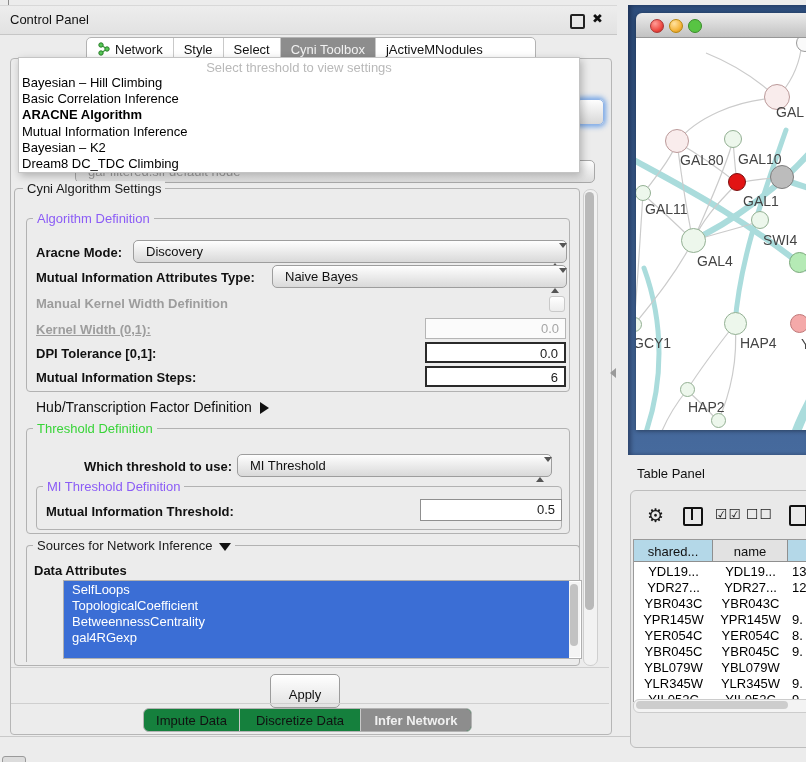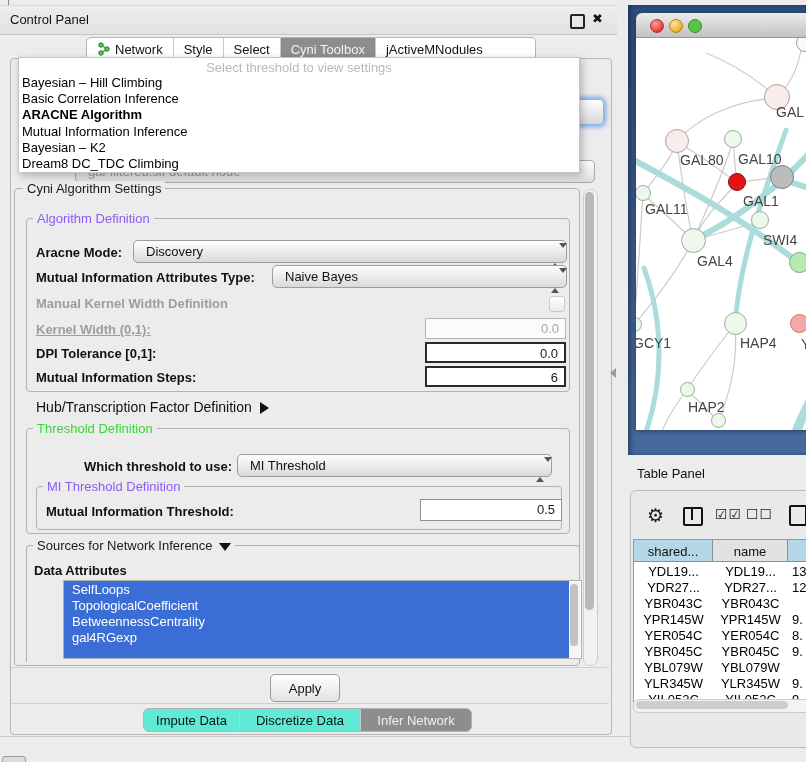--- a/index.html
+++ b/index.html
@@ -56,24 +56,24 @@
   .scrollv{position:absolute;width:13px;background:#f2f2f2;border:1px solid #cfcfcf;border-radius:7px;}
   .thumbv{position:absolute;left:1px;width:9px;background:#b9b9b9;border-radius:5px;}
   
   .attr-list{left:40px;top:580px;width:517px;height:77px;background:#ffffff;border:1px solid #b0b0b0;overflow:hidden;margin-left:23px;}
   .attr-sel{position:absolute;left:0;top:0;width:505px;height:77px;background:#3b6ed5;}
   .attr-item{position:absolute;left:8px;height:16px;color:#ffffff;font-size:13px;white-space:nowrap;}
   .list-scroll{position:absolute;right:1px;top:1px;width:11px;height:75px;background:#f4f4f4;}
   .list-thumb{position:absolute;left:1px;top:2px;width:8px;height:62px;background:#c2c2c2;border-radius:4px;}
   .button{position:absolute;background:linear-gradient(#ffffff,#e2e2e2);border:1px solid #9c9c9c;border-radius:5px;
           text-align:center;font-size:13px;color:#111;}
-  .segbar{left:143px;top:708px;width:327px;height:22px;background:#5eead4;border:1px solid #b3b3b3;border-radius:6px;
+  .segbar{left:143px;top:708px;width:327px;height:22px;background:#15803d;border:1px solid #b3b3b3;border-radius:6px;
           display:flex;overflow:hidden;}
   .seg{display:flex;align-items:center;justify-content:center;border-right:1px solid #c9c9c9;white-space:nowrap;color:#111;}
-  .seg:last-child{border-right:none;}
+  .seg:last-child{border-right:none;font-weight:bold;}
   .seg.sel{background:#8d8d8d;color:#f0f0f0;}
   .hline{position:absolute;height:1px;background:#cfcfcf;}
   
   .netframe{left:628px;top:5px;width:178px;height:450px;background:linear-gradient(180deg,#2d4d7c,#466a9d);
             box-shadow:inset 3px 0 4px rgba(0,0,20,.35);}
   .macwin{position:absolute;left:8px;top:8px;width:176px;height:417px;border-radius:6px 6px 0 0;overflow:hidden;
           box-shadow:0 1px 4px rgba(0,0,0,.4);}
   .mactitle{height:24px;background:linear-gradient(#ececec,#c2c2c2);border-bottom:1px solid #979797;position:relative;}
   .light{position:absolute;top:6px;width:12px;height:12px;border-radius:50%;}
   .canvas{position:absolute;left:0;top:25px;width:176px;height:392px;background:#ffffff;overflow:hidden;}
@@ -204,21 +204,21 @@
     <div class="attr-item" style="top:1px;">SelfLoops</div>
     <div class="attr-item" style="top:17px;">TopologicalCoefficient</div>
     <div class="attr-item" style="top:33px;">BetweennessCentrality</div>
     <div class="attr-item" style="top:49px;">gal4RGexp</div>
     <div class="list-scroll">
         <div class="list-thumb"></div>
       </div>
   </div>
 
   <div class="hline" style="left:11px;top:667px;width:598px;"></div>
-  <div class="button" style="left:270px;top:674px;width:68px;height:20px;padding-top:6px;">Apply</div>
+  <div class="button" style="left:270px;top:674px;width:68px;height:20px;padding-top:12px;">Apply</div>
   <div class="hline" style="left:11px;top:703px;width:598px;"></div>
 
   <div class="abs segbar">
     <div class="seg" style="width:95px;">Impute Data</div>
     <div class="seg" style="width:120px;">Discretize Data</div>
     <div class="seg sel" style="width:110px;">Infer Network</div>
   </div>
 
   <div class="hline" style="left:0;top:736px;width:806px;background:#c9c9c9;"></div>
   <div class="abs" style="left:2px;top:756px;width:22px;height:8px;background:#dcdcdc;border:1px solid #9a9a9a;border-radius:3px 3px 0 0;"></div>

